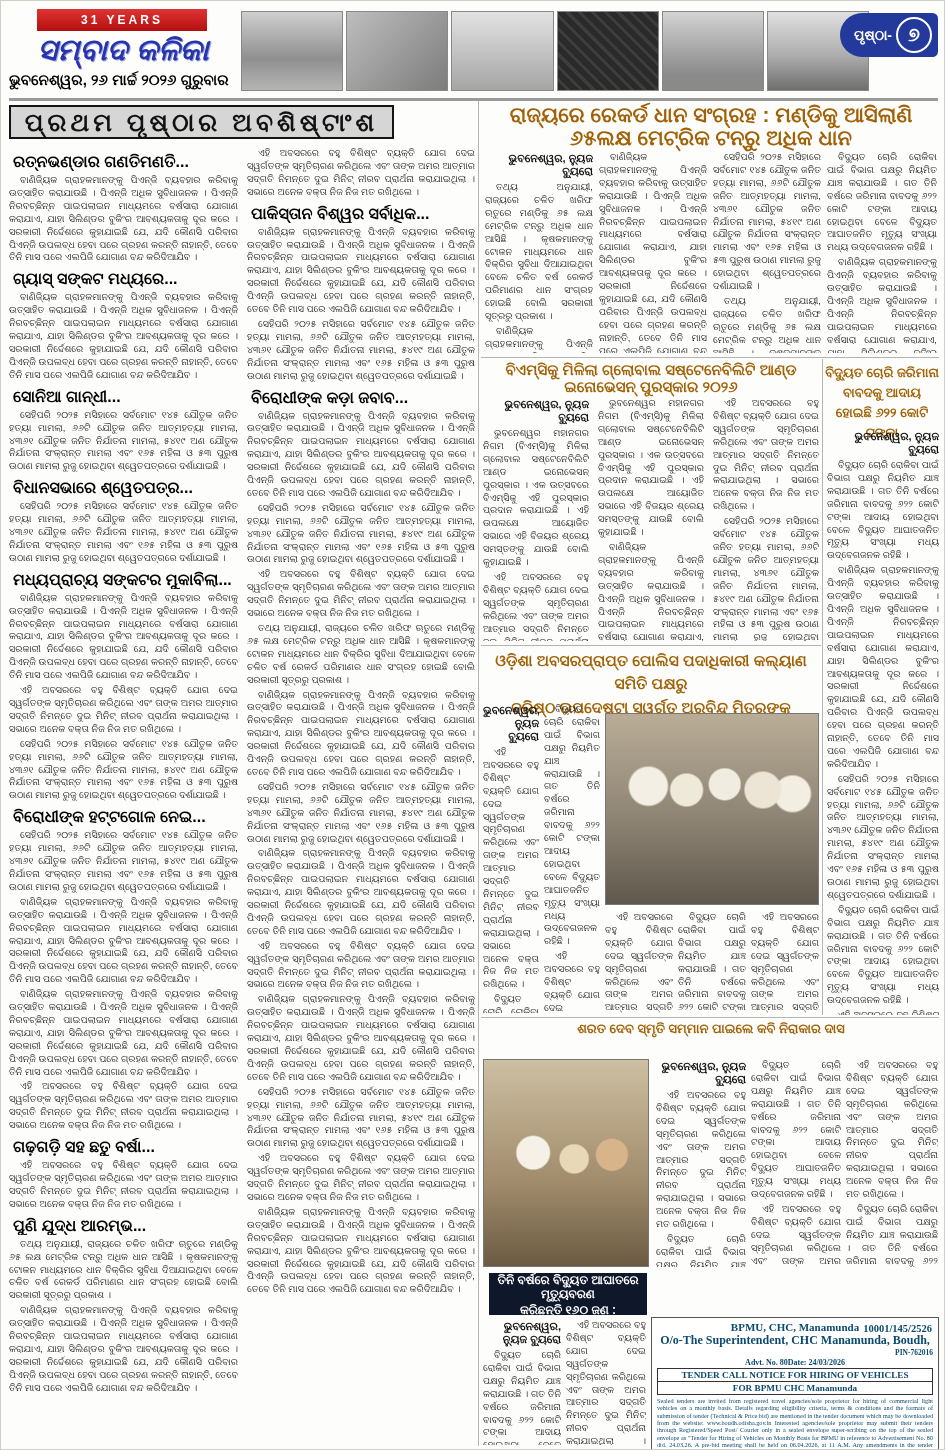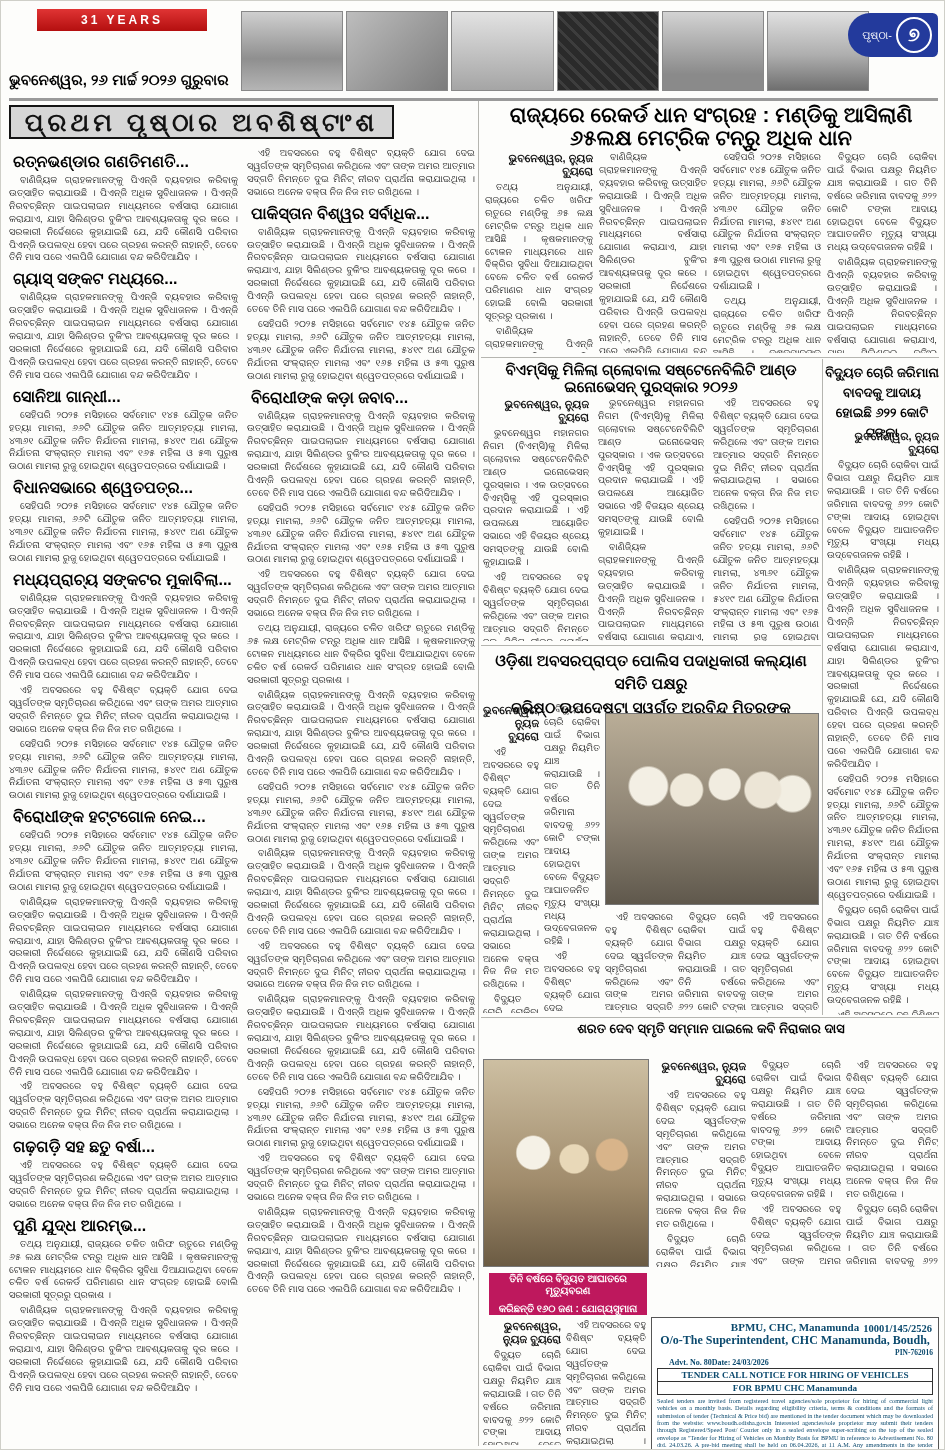--- a/index.html
+++ b/index.html
@@ -20,36 +20,36 @@
   .photo-strip{position:absolute;left:232px;top:2px;width:628px;height:80px;display:flex;gap:3px;}
   .mphoto{flex:1;border:1px solid #888;background:linear-gradient(180deg,#d9d9d9,#9d9d9d);}
   .mphoto.p1{background:linear-gradient(180deg,#cfcfcf 0%,#8f8f8f 60%,#b5b5b5 100%);}
   .mphoto.p2{background:linear-gradient(135deg,#bdbdbd,#7c7c7c);}
   .mphoto.p3{background:linear-gradient(180deg,#e2e2e2,#a5a5a5);}
   .mphoto.p4{background:repeating-linear-gradient(45deg,#2a2a2a 0 6px,#3d3d3d 6px 9px);}
   .mphoto.p5{background:linear-gradient(180deg,#d3d3d3 0%,#8a8a8a 80%);}
   .mphoto.p6{background:linear-gradient(180deg,#e0e0e0 0%,#aeaeae 55%,#6f6f6f 100%);}
   .page-badge{position:absolute;right:0;top:4px;height:44px;display:flex;align-items:center;gap:4px;
               background:#233a9c;color:#fff;border-radius:24px 6px 6px 24px;padding:0 6px 0 14px;}
-  .page-badge .lbl{font-size:11px;font-weight:normal;}
+  .page-badge .lbl{font-size:14px;font-weight:bold;}
   .page-badge .num{width:32px;height:32px;border:2px solid #fff;border-radius:50%;font-size:19px;font-weight:bold;
                    display:flex;align-items:center;justify-content:center;}
   .mast-rule{position:absolute;left:8px;top:97px;width:929px;height:3px;background:#9a9a9a;}
   
   .vrule{position:absolute;width:1px;background:#b5b5b0;}
   .hrule{position:absolute;height:1px;background:#b5b5b0;}
   
   .box-head{position:absolute;left:8px;top:104px;width:385px;height:34px;background:#d6d6d6;border:2px solid #141414;
             box-sizing:border-box;text-align:center;font-size:25px;font-weight:bold;letter-spacing:4px;line-height:30px;}
   .col{position:absolute;overflow:hidden;}
   .para{font-size:9.5px;line-height:1.36;text-align:justify;text-indent:11px;color:#1c1c1c;margin:0 0 2px;}
   .sub{font-weight:bold;font-size:16px;color:#000;margin:6px 0 3px;padding-left:4px;white-space:nowrap;overflow:hidden;}
   .byline{font-weight:bold;font-size:11px;text-align:right;margin:1px 0 3px;}
   
-  .hl{position:absolute;font-weight:bold;color:#000000;text-align:center;}
+  .hl{position:absolute;font-weight:bold;color:#a16207;text-align:center;}
   .hl-paddy{left:480px;top:102px;width:460px;font-size:21px;line-height:1.1;}
   .hl-bmc{left:480px;top:360px;width:340px;font-size:15px;line-height:1.15;}
   .hl-power{left:824px;top:362px;width:114px;font-size:13px;line-height:1.55;}
   .hl-police{left:480px;top:648px;width:340px;font-size:15.5px;line-height:1.5;}
   .hl-sarat{left:480px;top:1020px;width:460px;font-size:13px;}
   
   .aphoto{position:absolute;border:1px solid #777;box-sizing:border-box;}
   .photo-condolence{left:604px;top:712px;width:214px;height:192px;
      background:
        radial-gradient(circle at 20% 38%, #f3efe4 0 9%, transparent 10%),
@@ -58,46 +58,47 @@
        radial-gradient(circle at 74% 40%, #ece5d6 0 9%, transparent 10%),
        radial-gradient(circle at 88% 42%, #f2eee2 0 8%, transparent 9%),
        linear-gradient(180deg,#b9ad97 0%,#8e8474 55%,#5f584c 100%);}
   .photo-award{left:482px;top:1058px;width:166px;height:208px;
      background:
        radial-gradient(circle at 30% 45%, #f5f1e6 0 10%, transparent 11%),
        radial-gradient(circle at 55% 48%, #e8d8b8 0 10%, transparent 11%),
        radial-gradient(circle at 78% 46%, #d8b48a 0 9%, transparent 10%),
        linear-gradient(180deg,#cdbfa2 0%,#a08b6b 60%,#6b5b43 100%);}
   
-  .inv-note{position:absolute;left:488px;top:1272px;width:158px;height:42px;background:#be185d;color:#fff;
-            font-weight:bold;font-size:10px;text-align:center;display:flex;flex-direction:column;justify-content:space-between;gap:2px;}
+  .inv-note{position:absolute;left:488px;top:1272px;width:158px;height:42px;background:#0f172a;color:#fff;
+            font-weight:bold;font-size:12px;text-align:center;display:flex;flex-direction:column;justify-content:space-between;gap:2px;}
   
   .tender{position:absolute;left:650px;top:1316px;width:288px;height:172px;border:1px solid #555;box-sizing:border-box;
           background:#fff;font-family:"Liberation Serif", serif;color:#0c4a6e;padding:3px 5px;}
   .t-org{text-align:center;font-weight:bold;font-size:11px;}
   .t-ref{position:absolute;right:6px;top:5px;font-weight:bold;font-size:10.5px;}
   .t-office{text-align:center;font-weight:bold;font-size:12px;}
   .t-pin{text-align:right;font-weight:bold;font-size:7.5px;}
-  .t-row{display:flex;justify-content:flex-start;font-weight:bold;font-size:8px;margin:1px 12px;}
+  .t-row{display:flex;justify-content:center;font-weight:bold;font-size:8px;margin:1px 4px;}
   .t-titlebox{border:1px solid #333;margin:1px 0 2px;padding:1px 0;}
   .t-title{text-align:center;font-weight:bold;font-size:9.2px;border-bottom:1px solid #333;padding-bottom:1px;}
   .t-title2{text-align:center;font-weight:bold;font-size:9.2px;padding-top:1px;}
   .t-body{font-size:6.2px;line-height:1.18;text-align:justify;margin:0 0 2px;}
   .t-foot{display:flex;justify-content:space-between;align-items:flex-end;}
   .t-oipr{font-weight:bold;font-size:8px;font-family:"Liberation Sans",sans-serif;}
   .t-sign{font-weight:bold;font-size:9px;text-align:center;line-height:1.2;}
 </style>
 </head>
 <body>
 
 <div class="page">
 
   <div class="masthead">
     <div class="logo-block">
       <div class="ribbon">31 YEARS</div>
+      <div class="paper-name">ସମ୍ବାଦ କଳିକା</div>
       <div class="dateline">ଭୁବନେଶ୍ୱର, ୨୬ ମାର୍ଚ୍ଚ ୨୦୨୬ ଗୁରୁବାର</div>
     </div>
     <div class="photo-strip">
       <div class="mphoto p1"></div>
       <div class="mphoto p2"></div>
       <div class="mphoto p3"></div>
       <div class="mphoto p4"></div>
       <div class="mphoto p5"></div>
       <div class="mphoto p6"></div>
     </div>

